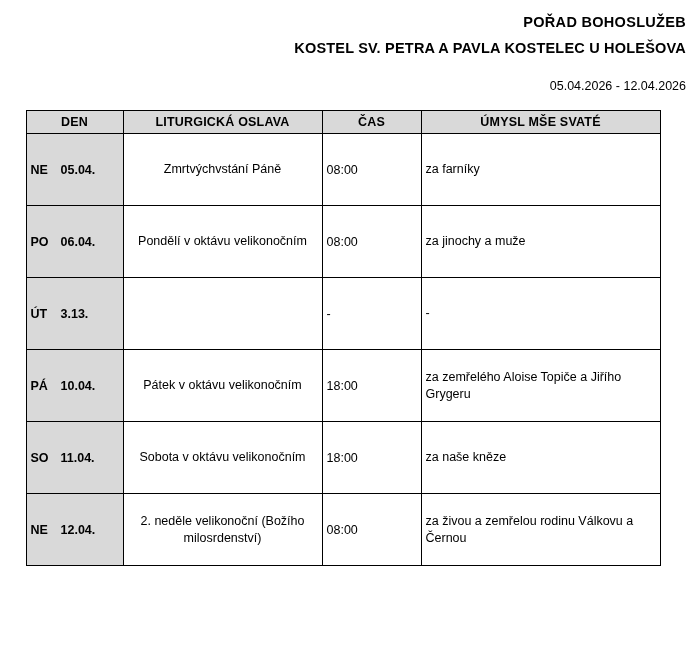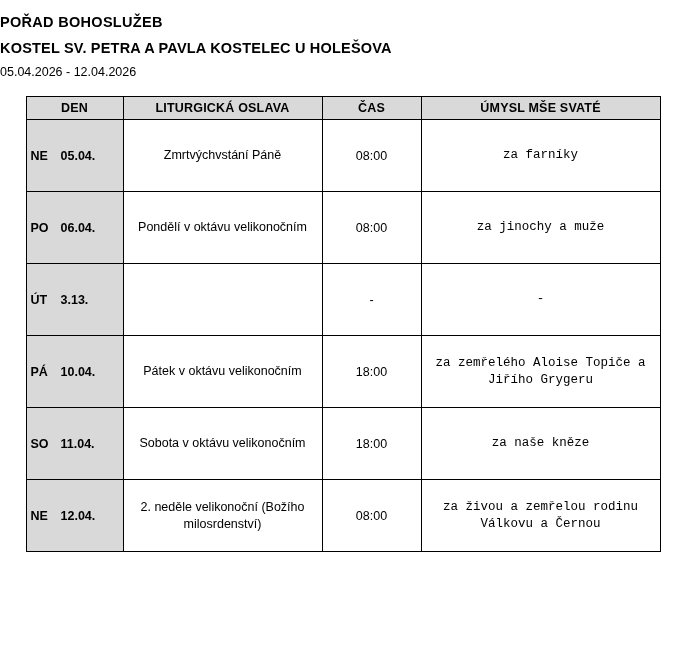--- a/index.html
+++ b/index.html
@@ -14,41 +14,41 @@
     color: #000000;
     overflow: hidden;
   }
   .page {
     width: 686px;
     height: 671px;
     position: relative;
     box-sizing: border-box;
   }
   .header {
-    text-align: left;
+    text-align: right;
     padding-top: 12px;
   }
   .header .title-line1 {
     font-size: 14.5px;
     font-weight: bold;
     letter-spacing: 0.3px;
     line-height: 20px;
   }
   .header .title-line2 {
     font-size: 14.5px;
     font-weight: bold;
     letter-spacing: 0.2px;
     line-height: 20px;
     margin-top: 6px;
   }
   .header .daterange {
     font-size: 12.5px;
     font-weight: normal;
     line-height: 20px;
-    margin-top: 4px;
+    margin-top: 18px;
   }
   table.schedule {
     border-collapse: collapse;
     margin: 14px auto 0 auto;
     width: 634px;
     table-layout: fixed;
   }
   table.schedule th,
   table.schedule td {
     border: 1px solid #000000;
@@ -87,26 +87,24 @@
   td.day-cell .date {
     display: inline-block;
     margin-left: 8px;
   }
   td.celebration {
     text-align: center;
     line-height: 17px;
     margin-top: 12px;
   }
   td.time {
-    text-align: center;
   }
   td.intention {
-    text-align: center;
+    text-align: left;
     line-height: 17px;
-    font-family: Liberation Mono, monospace;
   }
 </style>
 </head>
 <body>
 
 <div class="page">
 
   <div class="header">
     <div class="title-line1">POŘAD BOHOSLUŽEB</div>
     <div class="title-line2">KOSTEL SV. PETRA A PAVLA KOSTELEC U HOLEŠOVA</div>

